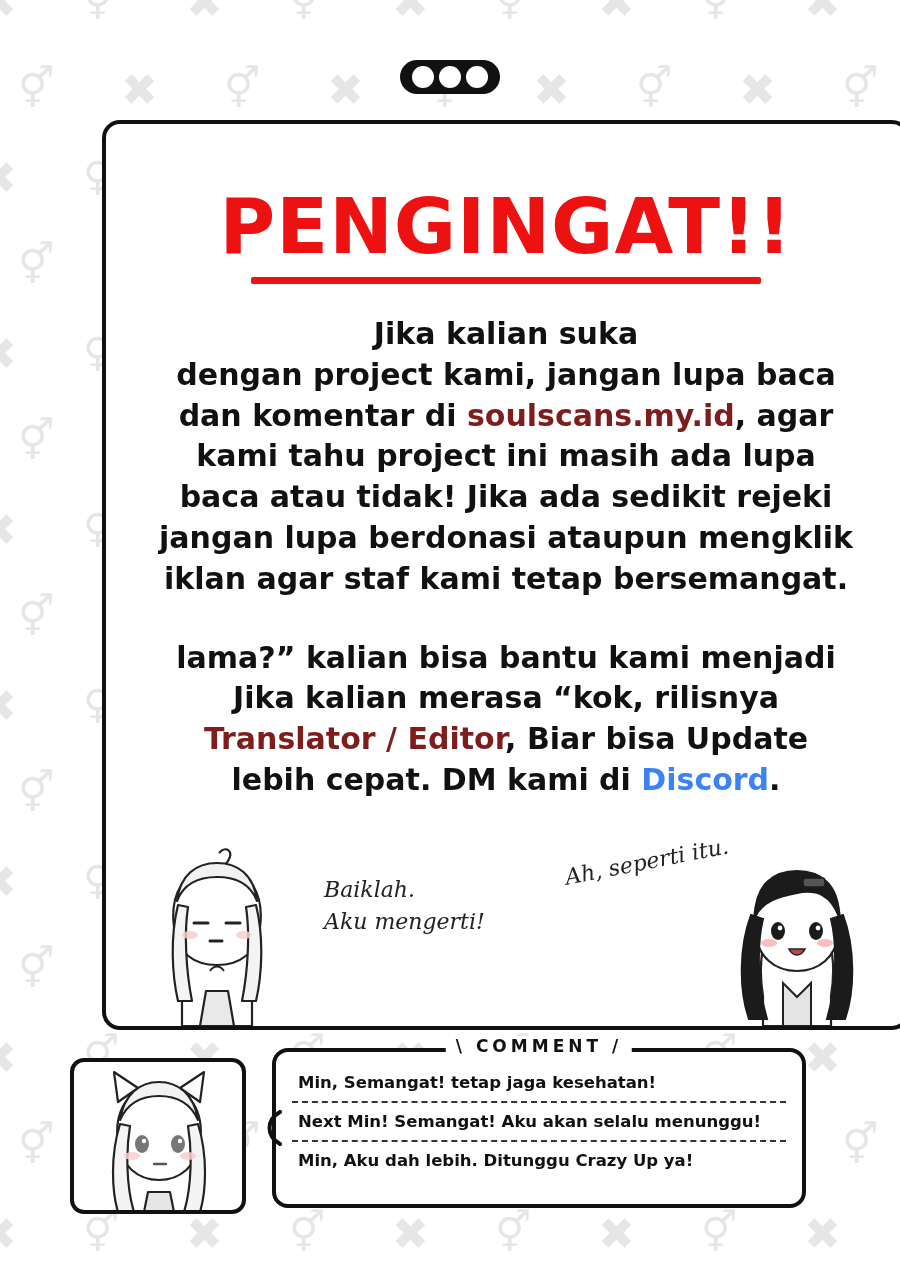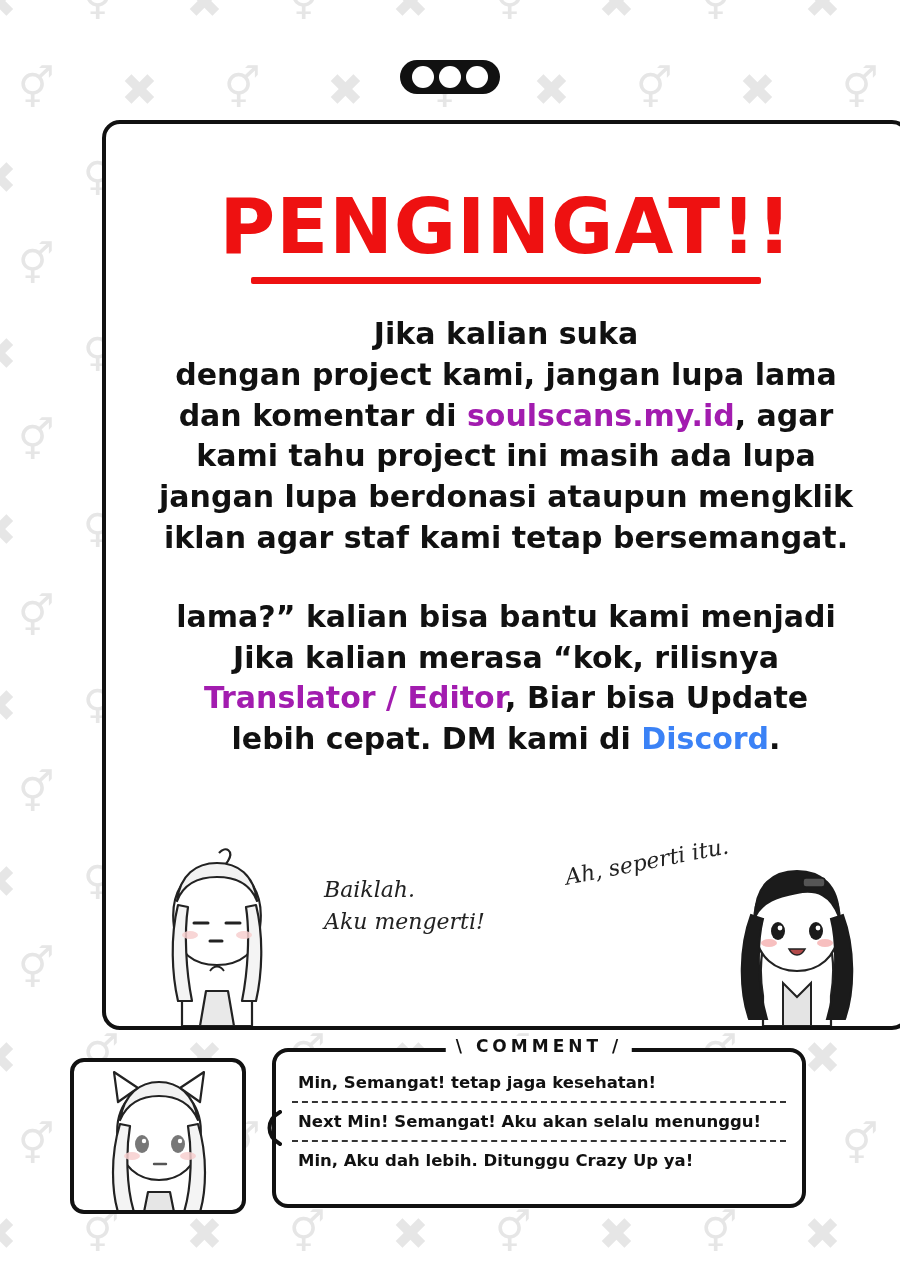--- a/index.html
+++ b/index.html
@@ -93,21 +93,21 @@
     text-align: center;
     font-family: "DejaVu Sans", sans-serif;
     font-weight: bold;
     font-size: 30px;
     line-height: 1.36;
     color: #111111;
     padding: 0 18px;
   }
   #para-1 { margin-top: 30px; }
   #para-2 { margin-top: 38px; }
-  .hl-red { color: #a21caf; }
+  .hl-red { color: #7f1d1d; }
   .hl-blue { color: #3b82f6; }
 
   
   #chars {
     position: absolute;
     left: 0;
     right: 0;
     bottom: 0;
     height: 200px;
   }
@@ -340,26 +340,27 @@
   <span class="dot"></span>
 </div>
 
 <div id="main-card">
 
   <div id="headline">PENGINGAT!!</div>
   <div id="headline-rule"></div>
 
   <div id="para-1" class="body-block">
     <div>Jika kalian suka</div>
-    <div>dengan project kami, jangan lupa lama</div>
+    <div>dengan project kami, jangan lupa baca</div>
     <div>
       <span>dan komentar di</span>
       <span class="hl-red">soulscans.my.id</span><span>, agar</span>
     </div>
     <div>kami tahu project ini masih ada lupa</div>
+    <div>baca atau tidak! Jika ada sedikit rejeki</div>
     <div>jangan lupa berdonasi ataupun mengklik</div>
     <div>iklan agar staf kami tetap bersemangat.</div>
   </div>
 
   <div id="para-2" class="body-block">
     <div>lama?” kalian bisa bantu kami menjadi</div>
     <div>Jika kalian merasa “kok, rilisnya</div>
     <div>
       <span class="hl-red">Translator / Editor</span><span>, Biar bisa Update</span>
     </div>

